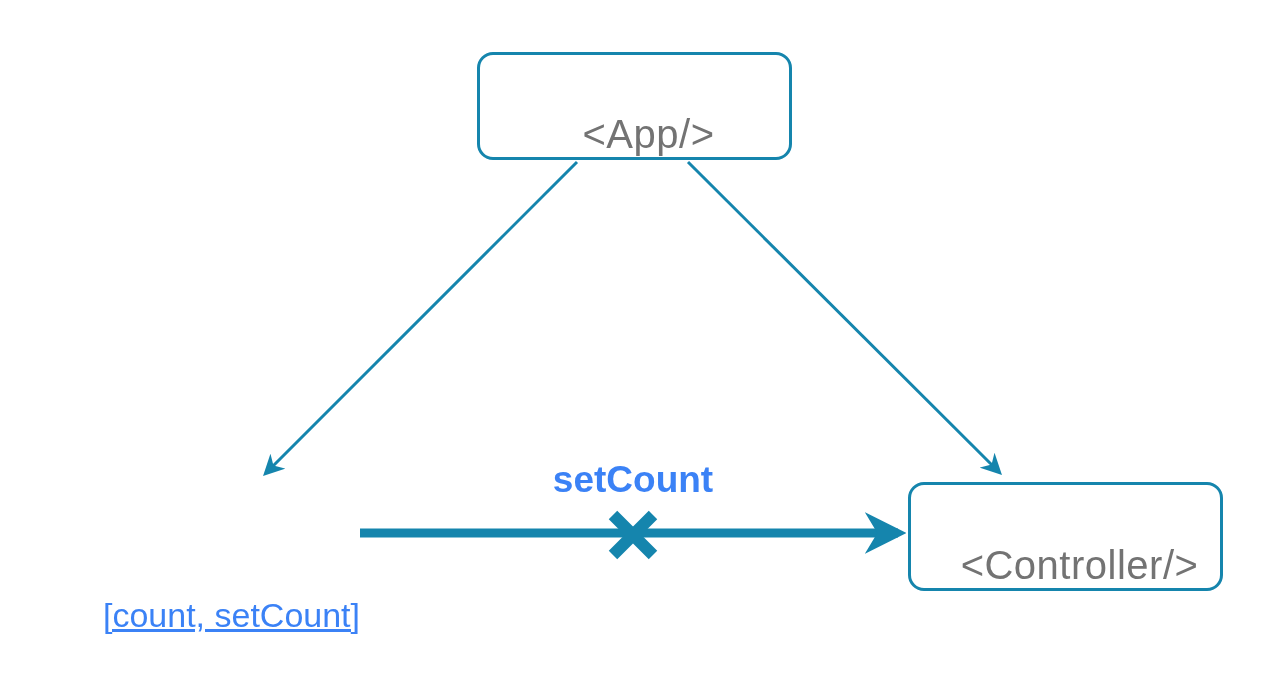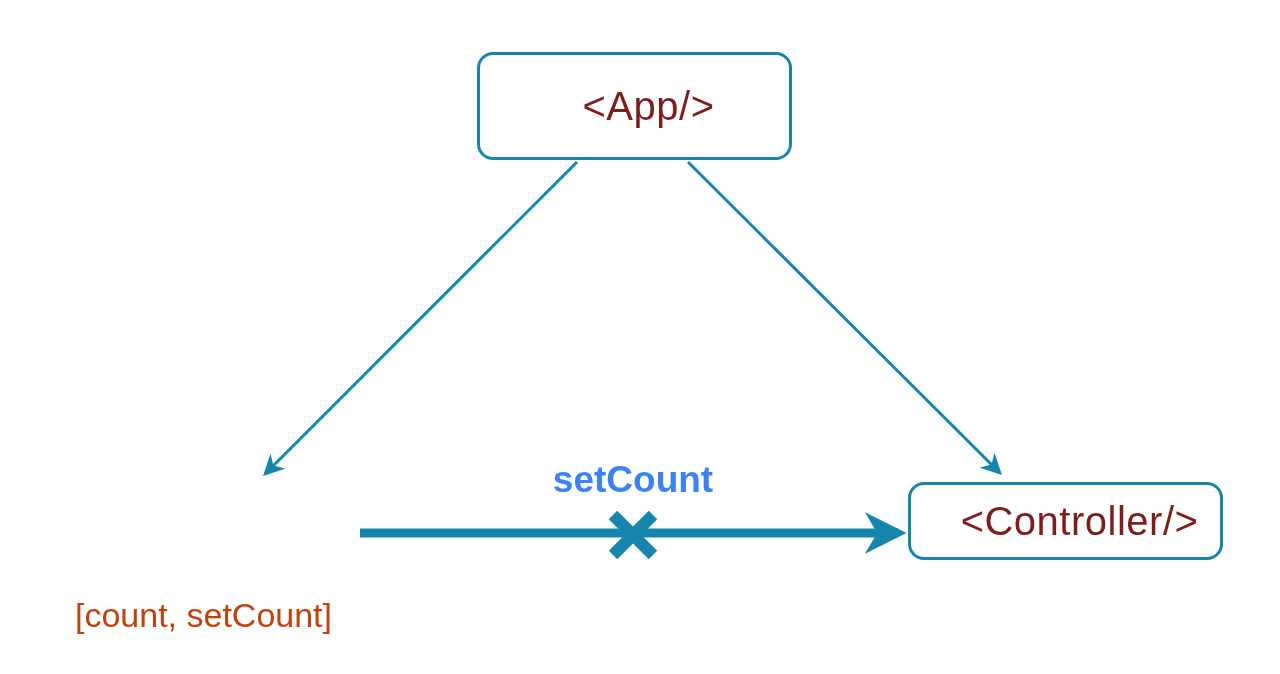--- a/index.html
+++ b/index.html
@@ -22,38 +22,39 @@
     width: 1280px;
     height: 674px;
   }
   .node {
     position: absolute;
     box-sizing: border-box;
     border: 3px solid #1585ad;
     border-radius: 16px;
     background: #ffffff;
     display: flex;
-    align-items: center;
+    align-items: flex-end;
     justify-content: center;
     font-size: 40px;
-    color: #7f1d1d;
+    color: #737373;
     letter-spacing: 0.5px;
     padding-left: 28px;
   }
   .node-app        { left: 477px; top: 52px;  width: 315px; height: 108px; }
   .node-viewer     { left: 47px;  top: 482px; width: 313px; height: 108px; }
-  .node-controller { left: 908px; top: 482px; width: 315px; height: 78px; }
+  .node-controller { left: 908px; top: 482px; width: 315px; height: 109px; }
   .state-sublabel {
     position: absolute;
     left: 47px;
     top: 596px;
     width: 313px;
-    text-align: center;
+    text-align: right;
     font-size: 34px;
-    color: #c2410c;
+    color: #3b82f6;
+    text-decoration: underline;
   }
   .edge-label {
     position: absolute;
     left: 483px;
     top: 459px;
     width: 300px;
     text-align: center;
     font-size: 37px;
     font-weight: bold;
     color: #3b82f6;

